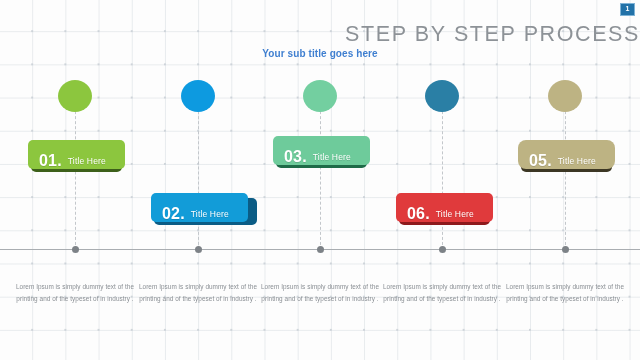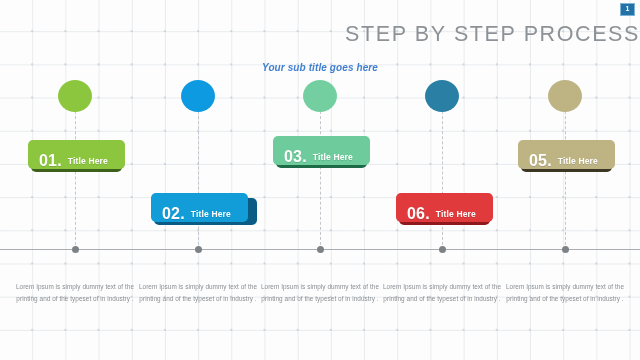--- a/index.html
+++ b/index.html
@@ -28,22 +28,22 @@
     pointer-events:none;
   }
 
   
   #header{position:absolute;left:0;top:22px;width:640px;text-align:center;}
   #title{
     font-size:21.5px;letter-spacing:1.6px;color:#8d9297;
     font-weight:400;line-height:24px;white-space:nowrap;text-align:right;
   }
   #subtitle{
-    margin-top:15px;font-size:10px;color:#3f7fd0;font-weight:700;
-    letter-spacing:.1px;line-height:13px;font-style:italic;
+    margin-top:1px;font-size:10px;color:#3f7fd0;font-weight:700;
+    letter-spacing:.1px;line-height:13px;
   }
 
   
   #slideno{
     position:absolute;right:5px;top:3px;width:13px;height:11px;
     background:#2272a8;border:1px solid #7fb3d6;
     color:#ffffff;font-size:7px;line-height:10px;text-align:center;
     font-weight:700;
   }
 
@@ -76,21 +76,21 @@
   .badge-base{
     position:absolute;left:3px;right:3px;top:5px;height:27px;
     border-radius:5px;z-index:0;
   }
   .badge-fg{position:relative;z-index:1;}
   .num{
     font-size:16px;font-weight:700;color:#ffffff;letter-spacing:.2px;
     text-shadow:0 1px 0 rgba(0,0,0,.13);
   }
   .ttl{
-    font-size:8.5px;font-weight:700;color:#ffffff;margin-left:6px;
+    font-size:8.5px;font-weight:400;color:#ffffff;margin-left:6px;
     letter-spacing:.15px;text-shadow:0 1px 0 rgba(0,0,0,.13);
   }
 
   
   .caption{
     position:absolute;top:281px;width:124px;margin-left:-62px;
     text-align:center;font-size:6.4px;line-height:11.6px;
     color:#8a8f94;letter-spacing:.05px;
   }
 </style>
@@ -151,21 +151,21 @@
           <span class="num">06.</span>
           <span class="ttl">Title Here</span>
         </div>
       </div>
       <div class="tl-dot" style="left: 442px; background: rgb(125, 130, 135);"></div>
       <div class="caption" style="left: 442px;">Lorem Ipsum is simply dummy text of the printing and of the typeset of in  industry .</div>
       <div class="dash" style="left: 565px;"></div>
       <div class="circle" style="left: 565px; background: rgb(189, 179, 131);"></div>
       <div class="badge-wrap" style="left: 518px; top: 140px; width: 97px;">
         <div class="badge-base" style="background: rgb(60, 55, 36);"></div>
-        <div class="badge badge-fg" style="background: rgb(189, 179, 131); width: 97px;">
+        <div class="badge badge-fg" style="background: rgb(189, 179, 131); width: 97px; border-radius: 8px;">
           <span class="num">05.</span>
           <span class="ttl">Title Here</span>
         </div>
       </div>
       <div class="tl-dot" style="left: 565px; background: rgb(125, 130, 135);"></div>
       <div class="caption" style="left: 565px;">Lorem Ipsum is simply dummy text of the printing and of the typeset of in  industry .</div>
     </div>
 </div>
 
 </body></html>

